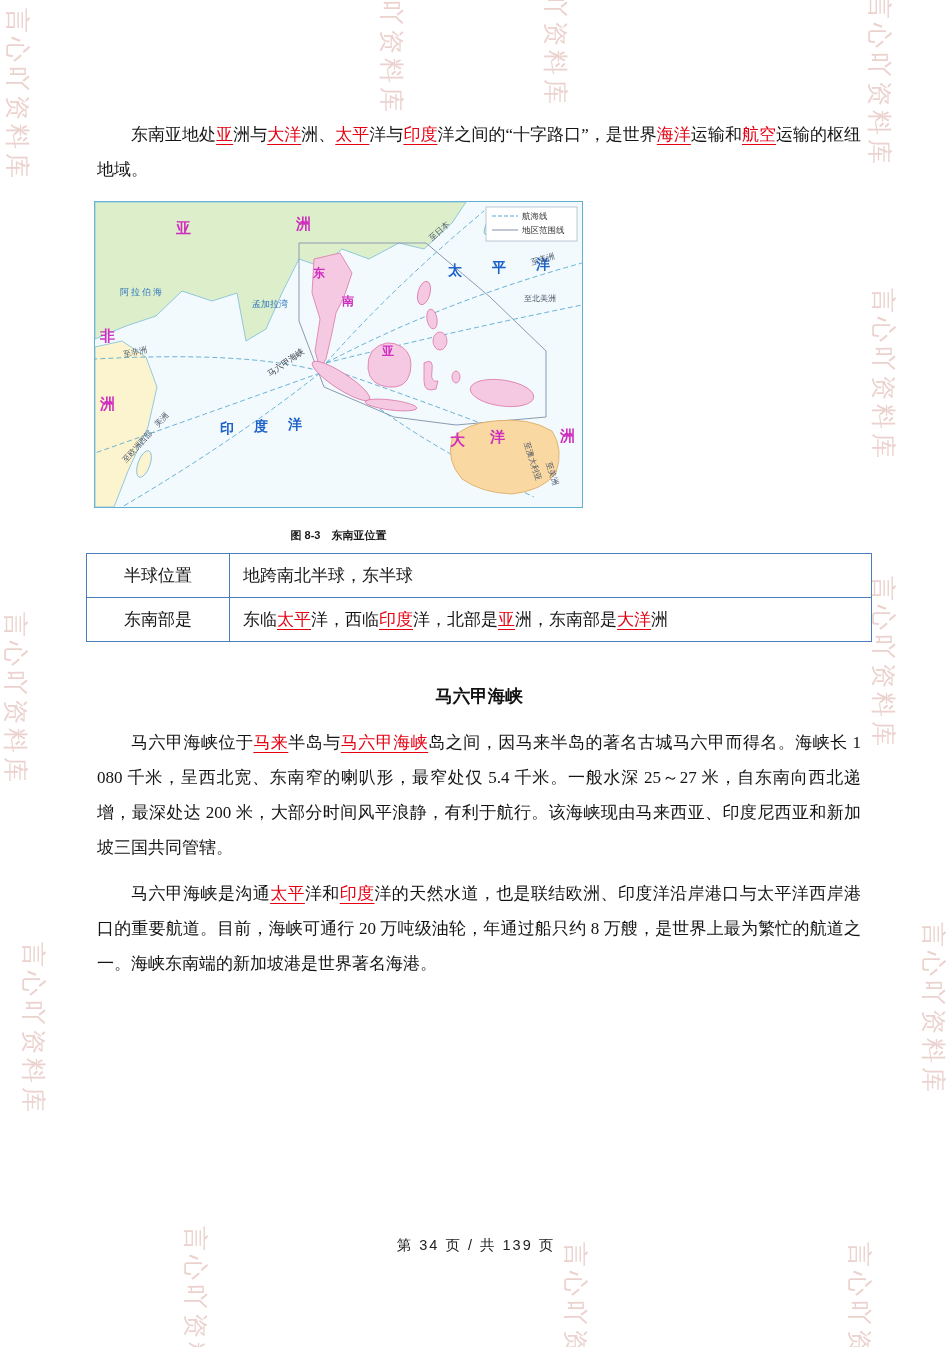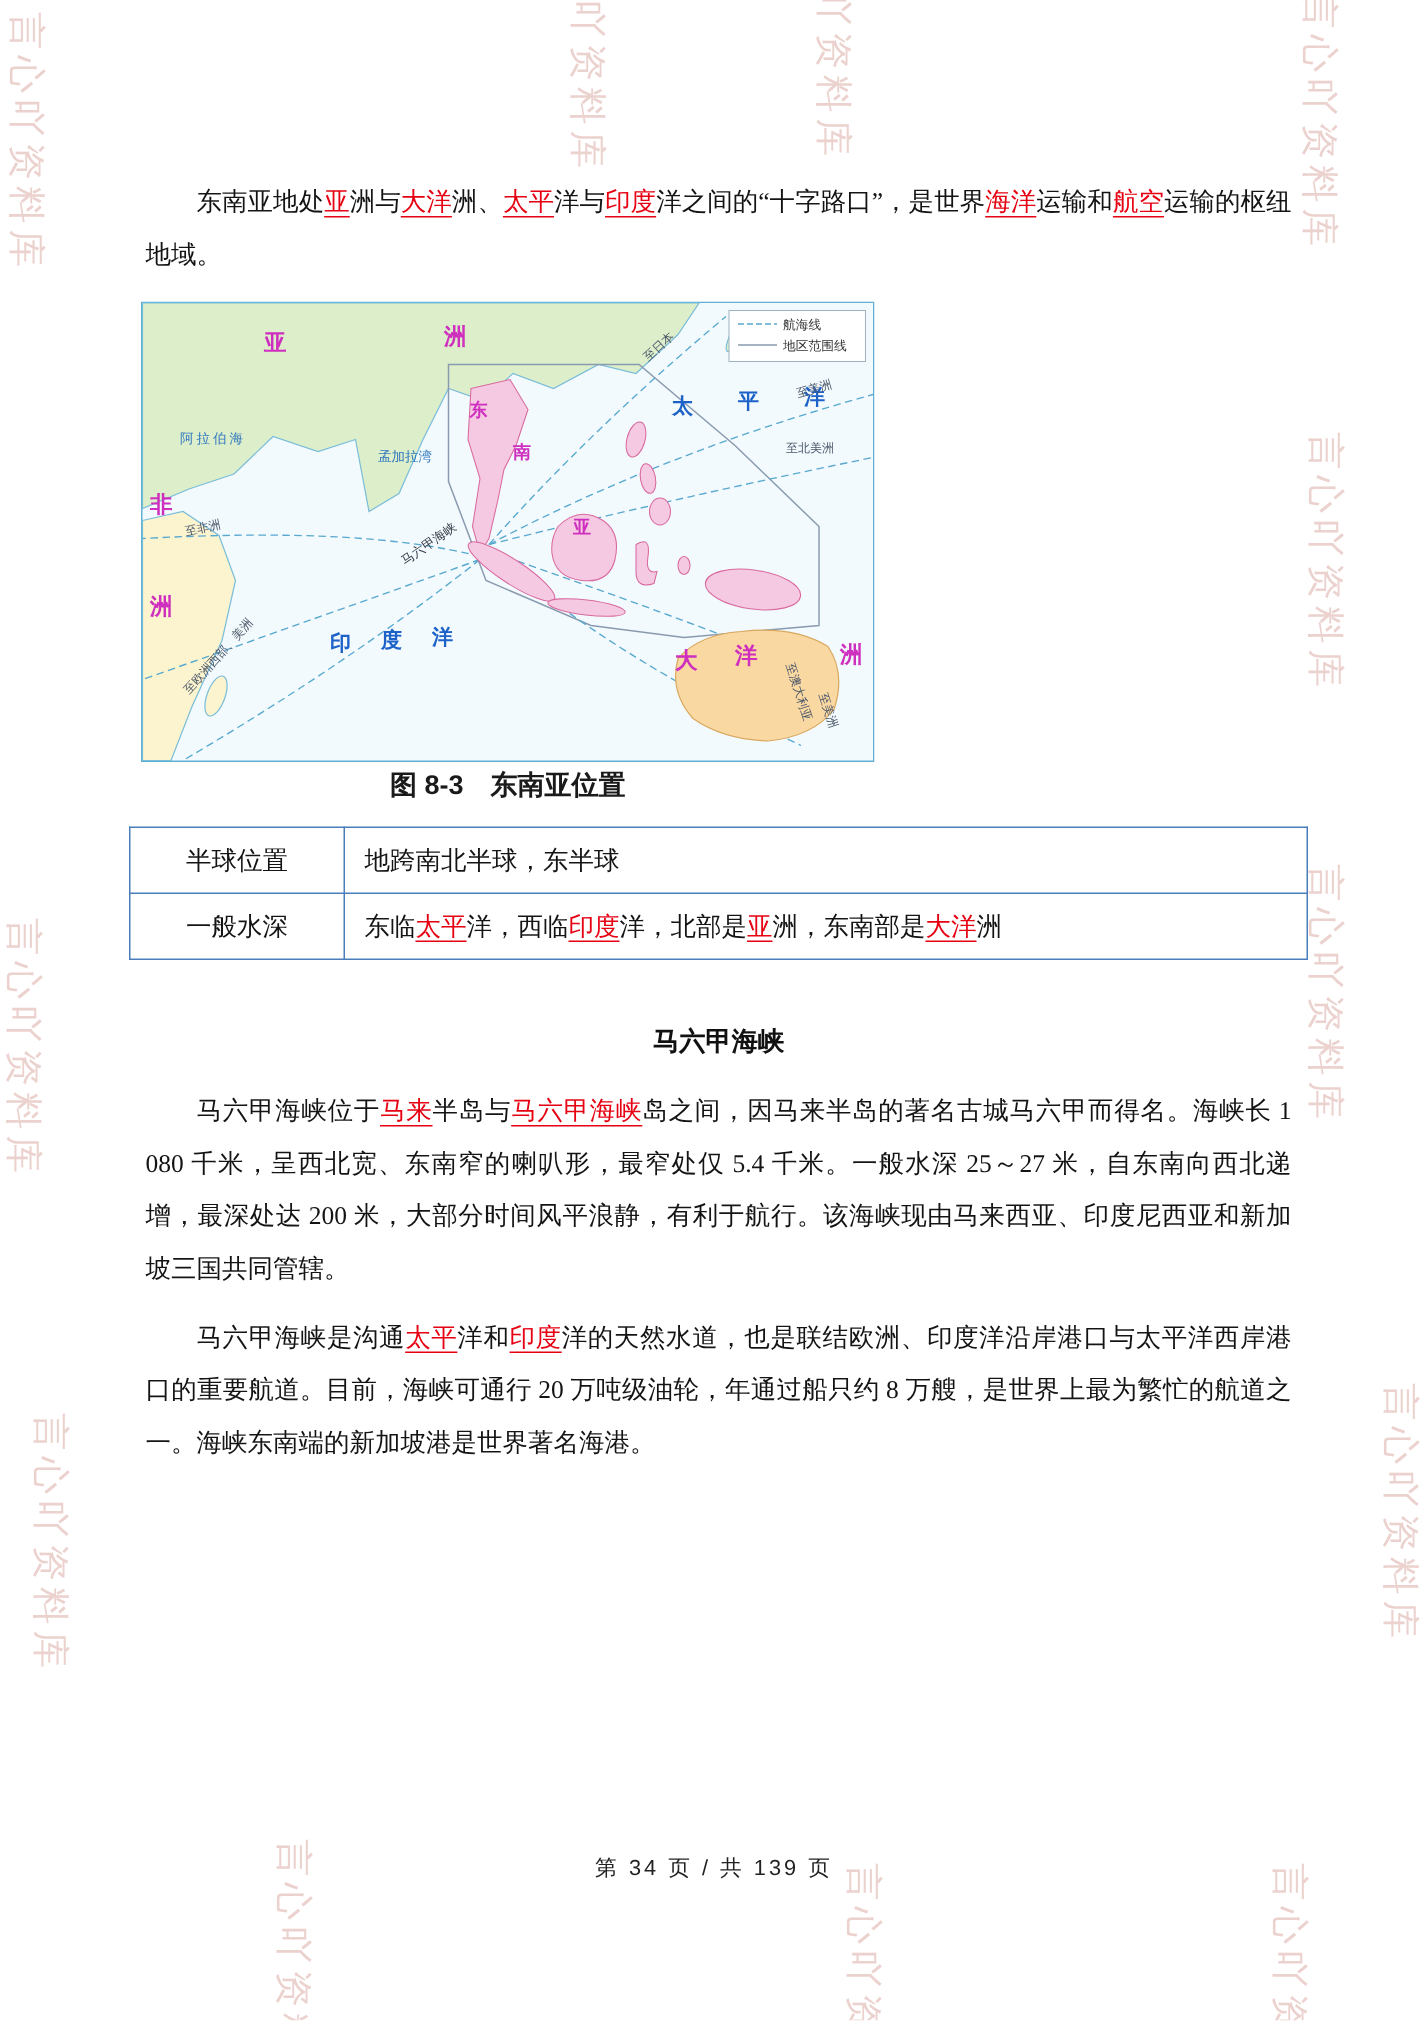--- a/index.html
+++ b/index.html
@@ -14,26 +14,26 @@
     font-family:"Liberation Sans","DejaVu Sans",sans-serif;
     font-size:25px; letter-spacing:4px;
     color:rgba(219,173,166,0.55); pointer-events:none; user-select:none;
   }
   .content { position:absolute; left:86px; width:786px; top:106px; }
   .para { font-size:17px; line-height:35px; margin:11px; text-align:justify; }
   .indent { text-indent:2em; }
   .blank { color:#e60012; text-decoration:underline; text-underline-offset:4px; }
   .map-fig { margin:14px 0 0 8px; width:489px; line-height:0; }
   .map-caption {
-    width:489px; margin:6px 0 0 8px; text-align:center;
+    width:489px; margin:18px 0 0 8px; text-align:center;
     font-family:"Liberation Sans","DejaVu Sans",sans-serif;
-    font-weight:bold; font-size:18px; color:#1a1a1a; line-height:18px;
+    font-weight:bold; font-size:11px; color:#1a1a1a; line-height:18px;
   }
   .sec-line { margin-top:10px; }
-  table.pos { border-collapse:collapse; width:100%; margin-top:19px; }
+  table.pos { border-collapse:collapse; width:100%; margin-top:9px; }
   table.pos td { border:1.6px solid #4a7ebb; font-size:17px; line-height:33px; padding:5px 13px; text-align:justify; }
   table.pos td.lbl { width:116px; text-align:center; }
   h3.mid {
     text-align:center; font-size:17.5px; font-weight:bold;
     margin:37px 0 7px 0; line-height:35px;
     font-family:"Liberation Sans","DejaVu Sans",sans-serif; color:#111;
   }
   .footer {
     position:absolute; left:0; right:0; top:1236px; text-align:center;
     font-size:14.5px; letter-spacing:2px; color:#222;
@@ -148,21 +148,21 @@
     <div class="map-caption">图 8-3　东南亚位置</div>
 
 
     <table class="pos">
       <tbody>
         <tr>
           <td class="lbl">半球位置</td>
           <td><span>地跨南北半球，东半球</span></td>
         </tr>
         <tr>
-          <td class="lbl">一般水深</td>
+          <td class="lbl">东南部是</td>
           <td><span>东临</span><span class="blank">太平</span><span>洋，西临</span><span class="blank">印度</span><span>洋，北部是</span><span class="blank">亚</span><span>洲，东南部是</span><span class="blank">大洋</span><span>洲</span></td>
         </tr>
       </tbody>
     </table>
 
 
 
     <h3 class="mid">马六甲海峡</h3>
 
     <p class="para indent"><span>马六甲海峡位于</span><span class="blank">马来</span><span>半岛与</span><span class="blank">马六甲海峡</span><span>岛之间，因马来半岛的著名古城马六甲而得名。海峡长 1 080 千米，呈西北宽、东南窄的喇叭形，最窄处仅 5.4 千米。一般水深 25～27 米，自东南向西北递增，最深处达 200 米，大部分时间风平浪静，有利于航行。该海峡现由马来西亚、印度尼西亚和新加坡三国共同管辖。</span></p>

